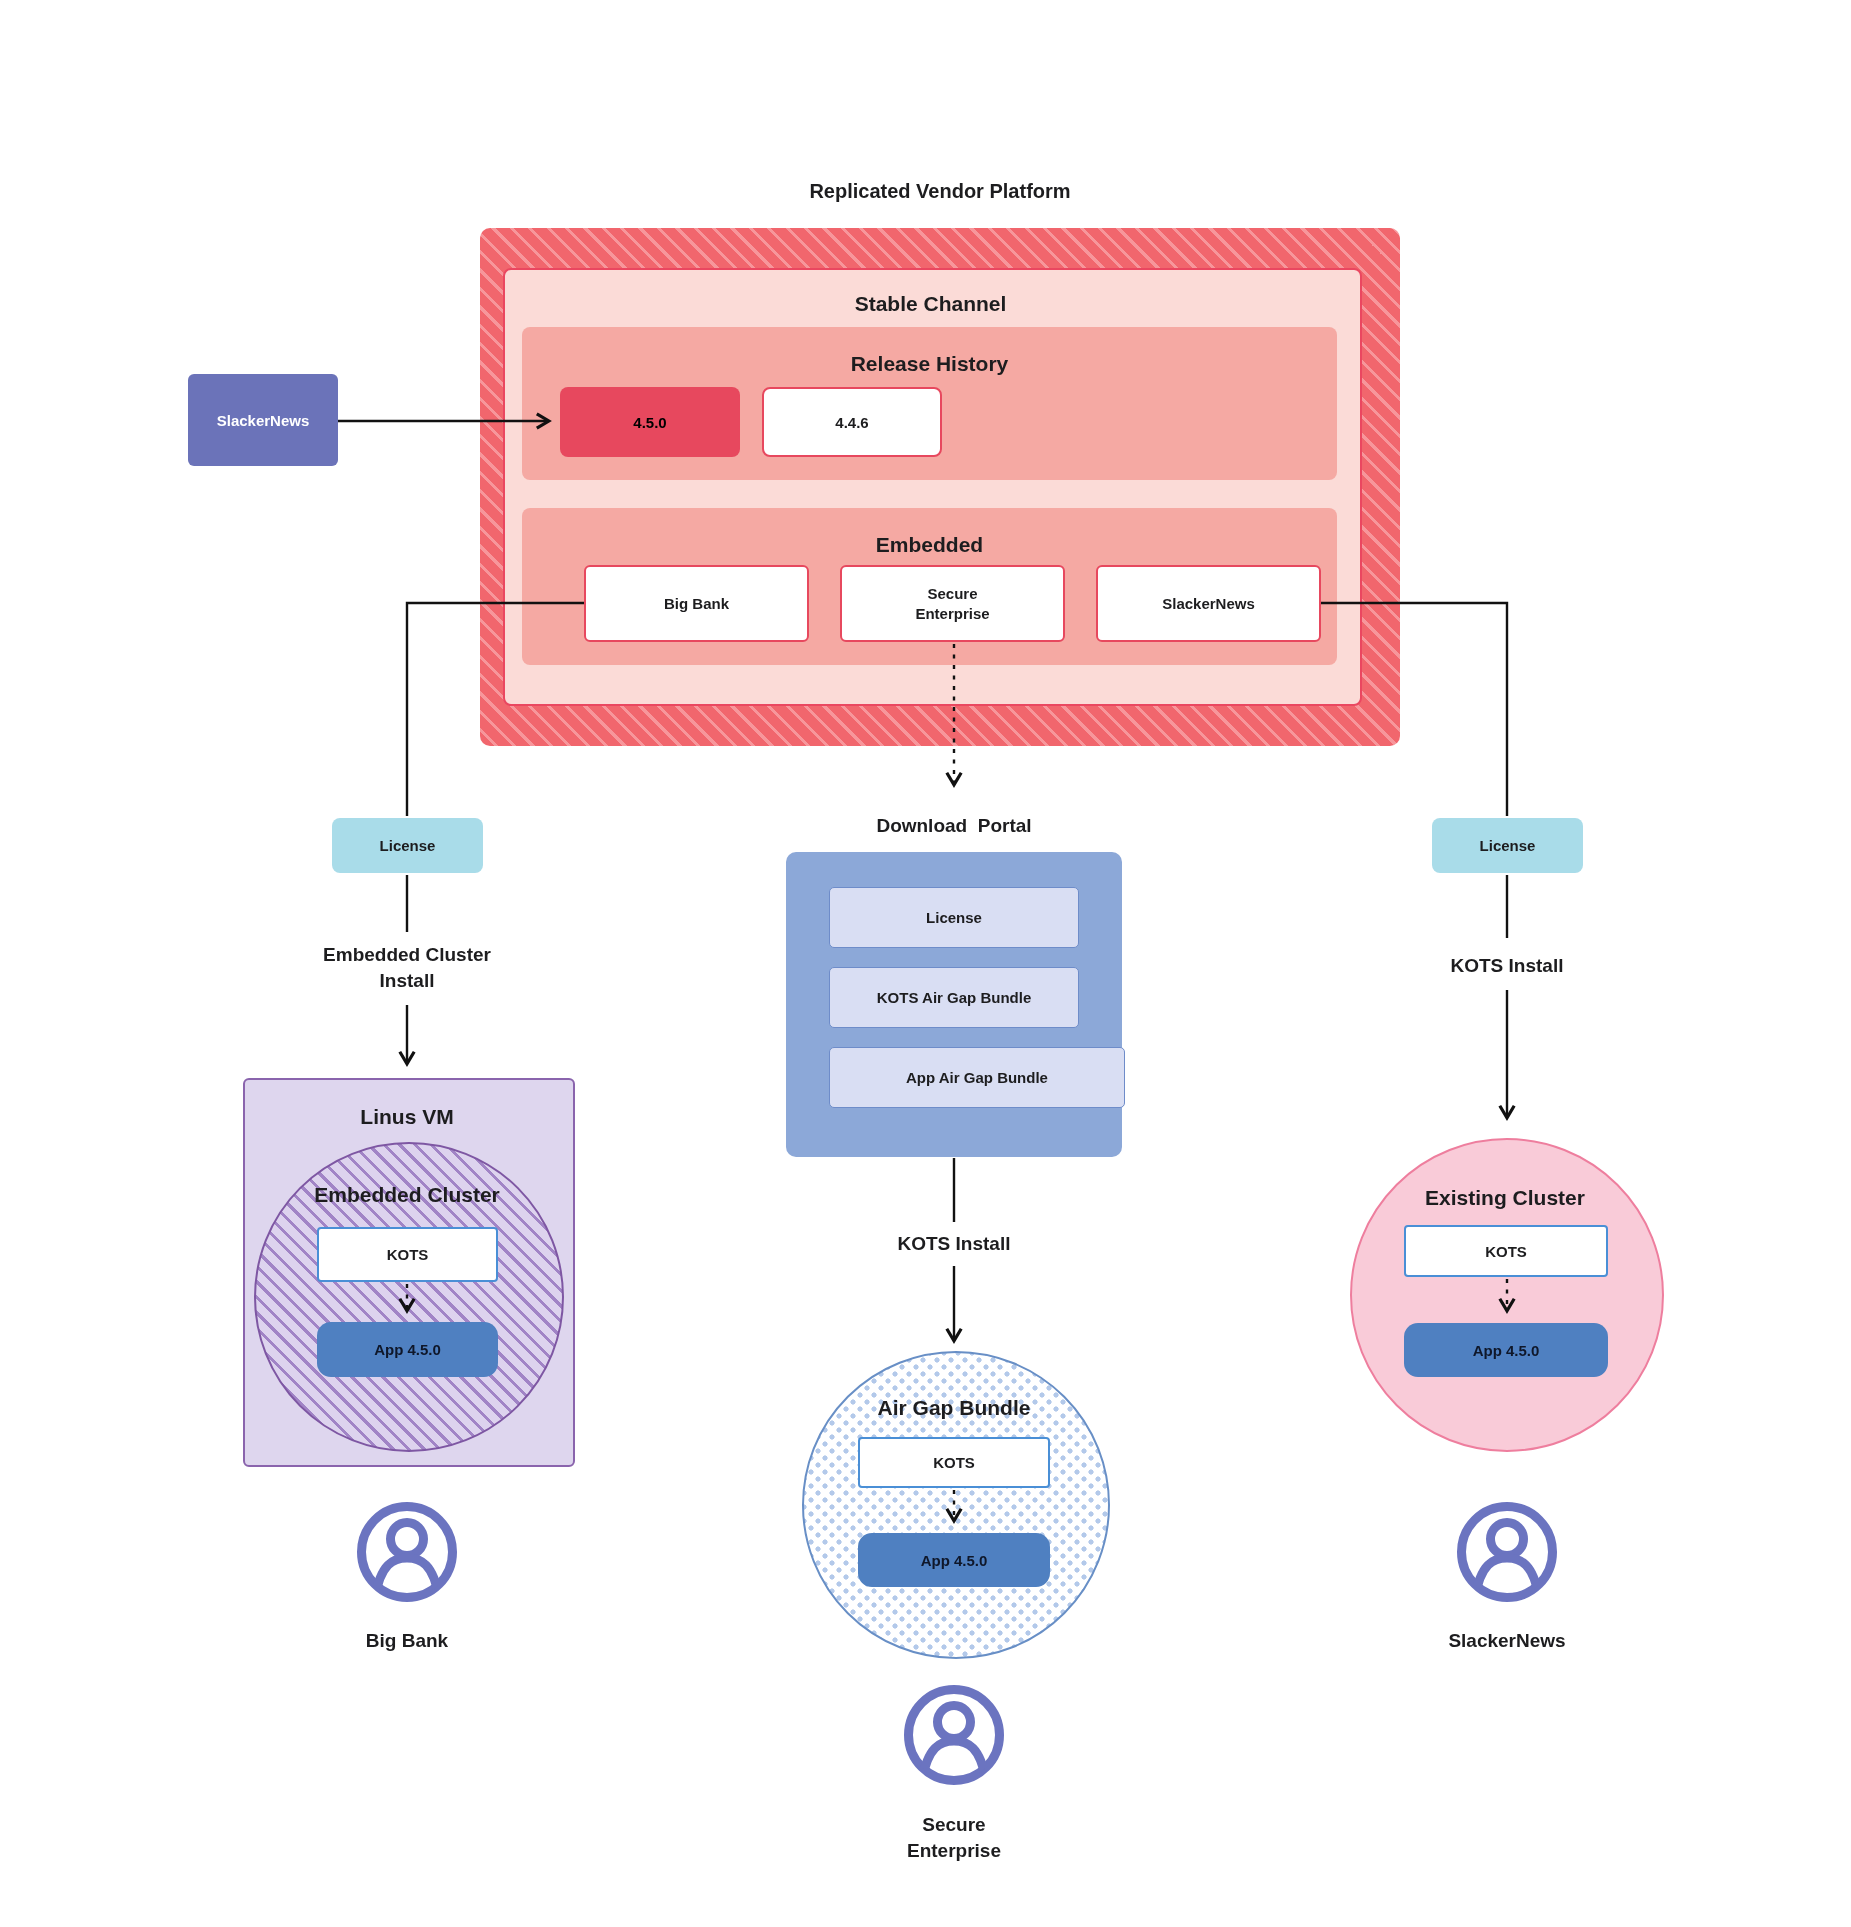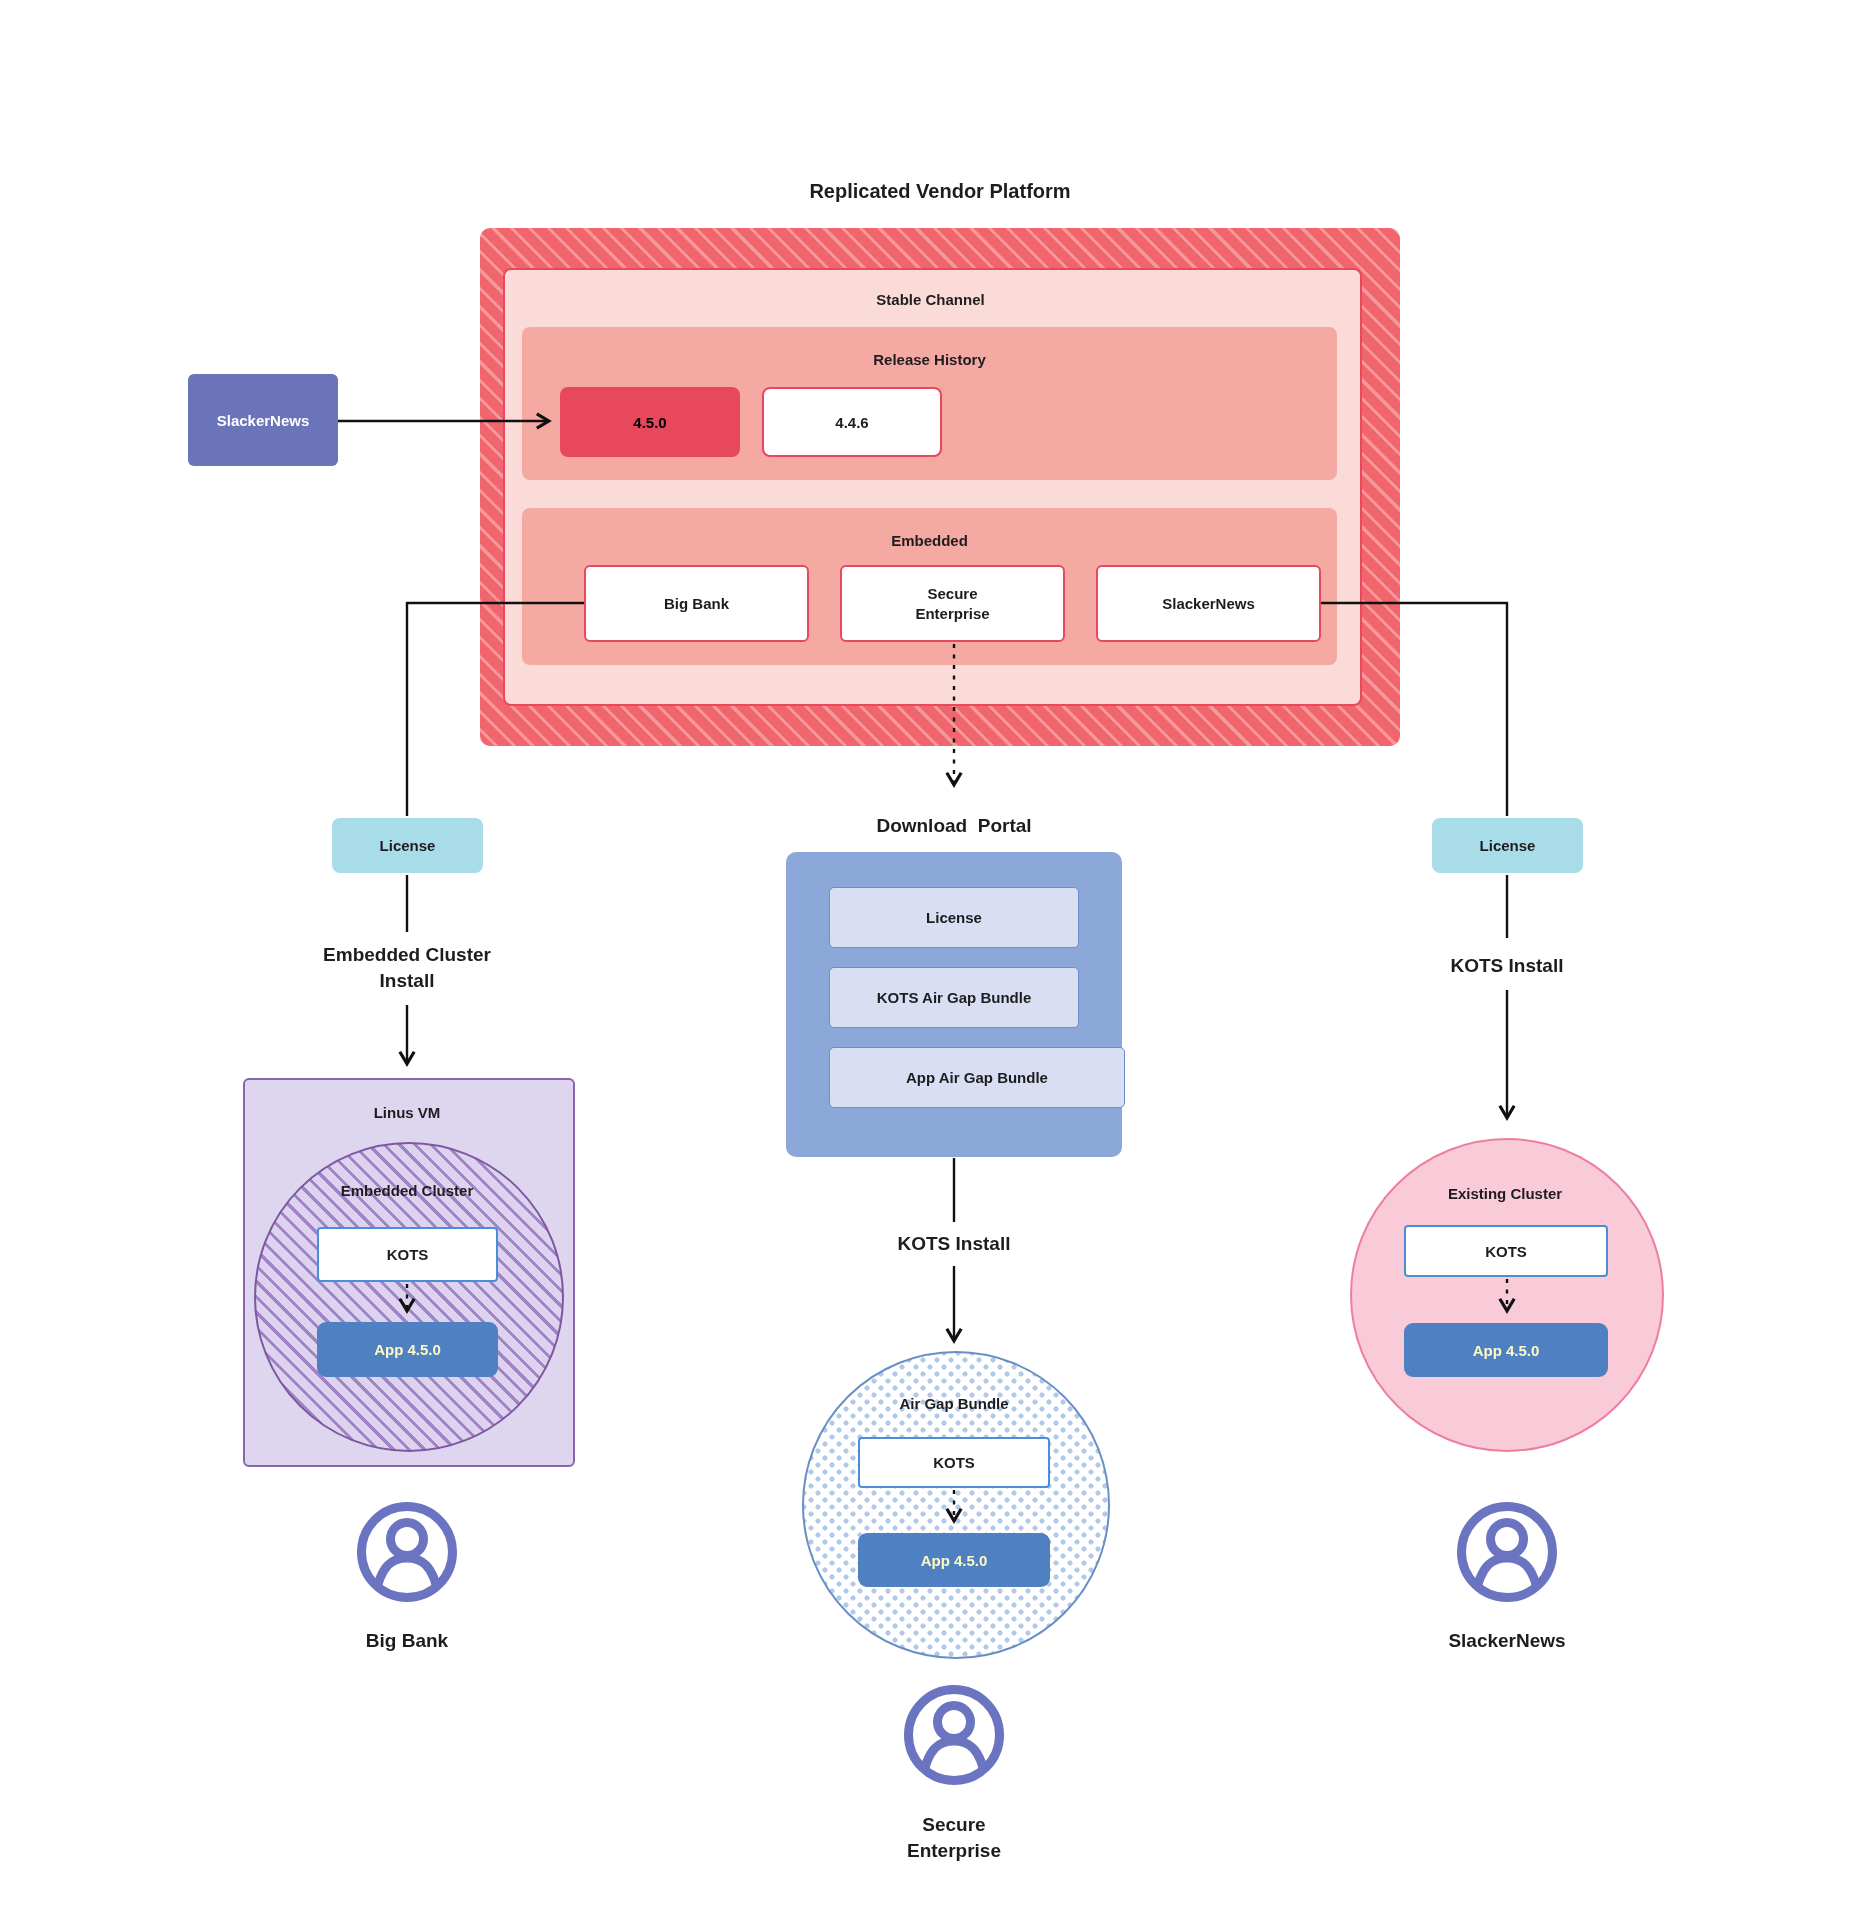--- a/index.html
+++ b/index.html
@@ -5,21 +5,21 @@
   html,body{margin:0;padding:0;background:#ffffff;}
   #canvas{
     position:relative;width:1851px;height:1927px;background:#ffffff;
     font-family:"Liberation Sans","DejaVu Sans",sans-serif;color:#1d1d1f;
   }
   .abs{position:absolute;}
   .box{position:absolute;display:flex;align-items:center;justify-content:center;
        text-align:center;font-weight:600;color:#1d1d1f;box-sizing:border-box;}
   .lbl{position:absolute;text-align:center;font-weight:600;color:#1d1d1f;line-height:1.35;}
   .main-title{font-size:20px;}
-  .section-title{font-size:15px;}
+  .section-title{font-size:21px;}
   .node-label{font-size:19px;}
   .hatch-red{
     background:repeating-linear-gradient(45deg,#f1666d 0 10px,#f7969b 10px 13px);
     border-radius:10px;
   }
   .stable{background:#fbdbd7;border:2px solid #ea4760;border-radius:8px;}
   .salmon{position:absolute;background:#f5a9a3;border-radius:8px;}
   .chip-red{background:#e7485e;border-radius:8px;color:#000000;font-size:15px;}
   .chip-white{background:#ffffff;border:2px solid #e7485e;border-radius:8px;font-size:15px;}
   .customer{background:#ffffff;border:2px solid #e7485e;border-radius:6px;font-size:15px;line-height:1.3;}
@@ -35,21 +35,21 @@
   }
   .dot-blue{
     background-color:#ffffff;
     background-image:radial-gradient(#b3c9ea 2.3px,transparent 2.9px),
                      radial-gradient(#b3c9ea 2.3px,transparent 2.9px);
     background-size:14px 14px;background-position:0 0,7px 7px;
     border:2px solid #688fc6;
   }
   .pink-circle{background:#f9cbd8;border:2px solid #ee7e9e;}
   .kots{background:#ffffff;border:2px solid #4a8fd6;border-radius:4px;font-size:15px;}
-  .app-chip{background:#4f80c1;border-radius:9px;color:#fef9c3;font-size:15px;}
+  .app-chip{background:#4f80c1;border-radius:14px;color:#0f172a;font-size:15px;}
   .pre{white-space:pre;}
   #wires{position:absolute;left:0;top:0;z-index:6;pointer-events:none;}
   .narrow-wrap{display:inline-block;max-width:100px;}
 </style>
 </head>
 <body>
 
 <div id="canvas">
 
   <svg width="0" height="0" style="position:absolute" aria-hidden="true">

